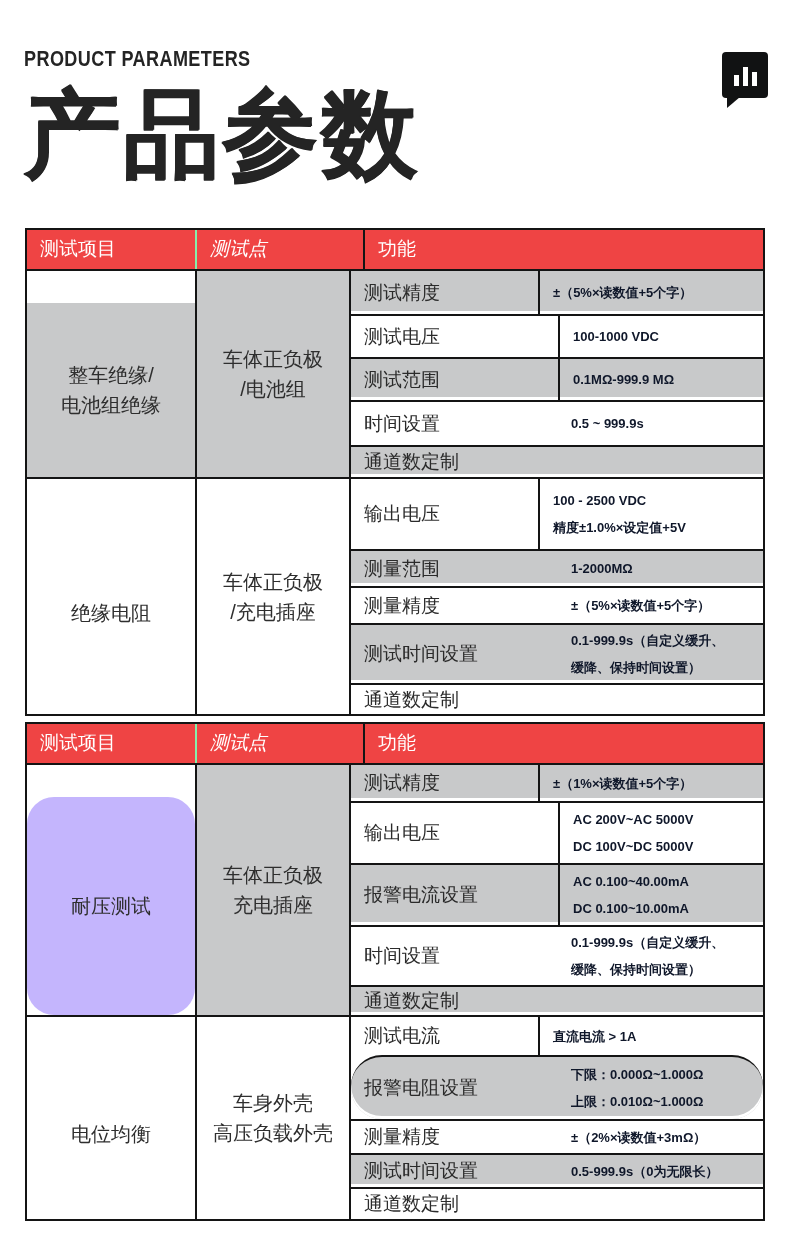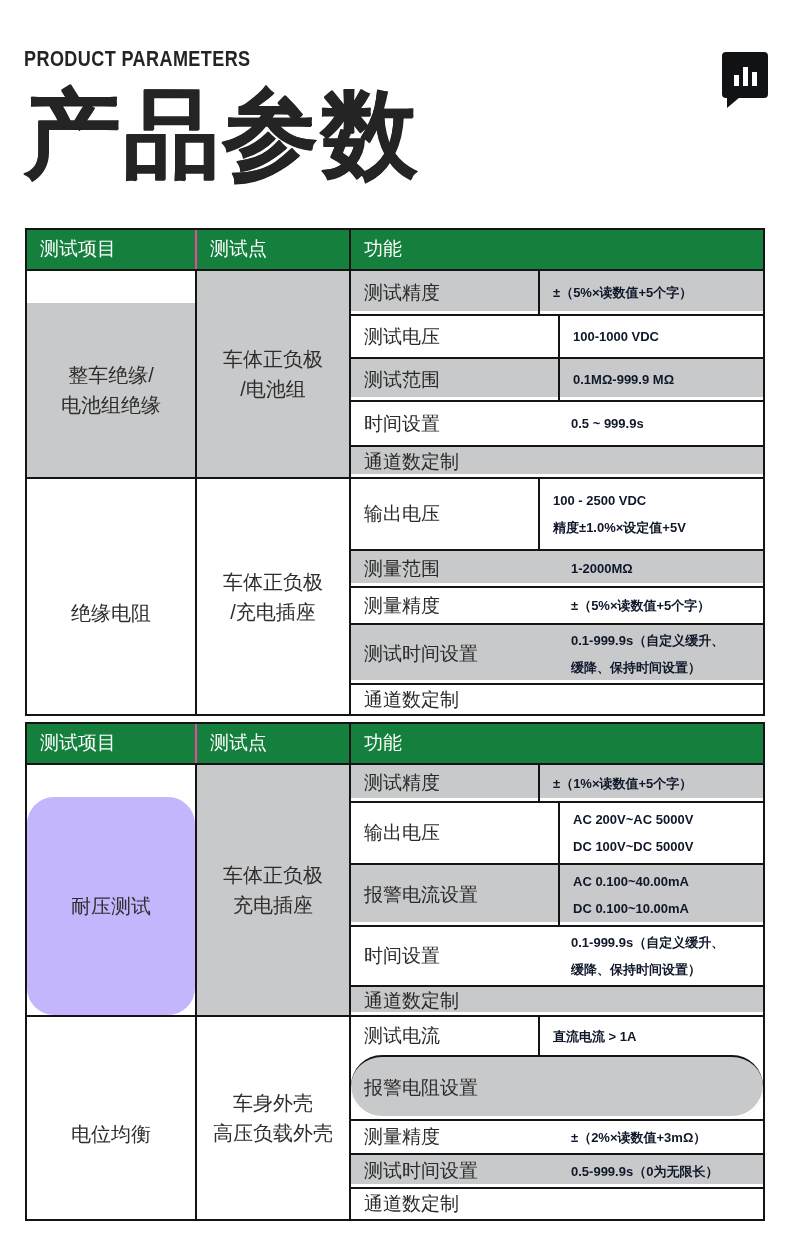--- a/index.html
+++ b/index.html
@@ -25,24 +25,24 @@
     border-top:11px solid #111213; border-right:13px solid transparent; }
   .bubble .bars { position:absolute; left:0; right:0; bottom:12px;
     display:flex; justify-content:center; align-items:flex-end; gap:4px; }
   .bubble .bar { width:5px; background:#ffffff; }
   .bubble .b1 { height:11px; } .bubble .b2 { height:19px; } .bubble .b3 { height:14px; }
 
   
   .spec { position:absolute; left:25px; width:740px; border:2px solid #141414; }
   .spec.t1 { top:228px; }
   .spec.t2 { top:722px; }
-  .thead { display:flex; background:#15803d; color:#ffffff; }
+  .thead { display:flex; background:#ef4444; color:#ffffff; }
   .thead .hc { font-size:19px; font-weight:500; padding:6px 0 7px 13px; }
   .hc.c1 { width:168px; }
-  .hc.c2 { width:154px; border-left:2px solid #ec4899; }
+  .hc.c2 { width:168px; border-left:2px solid #86efac;font-style:italic; }
   .hc.c3 { flex:1; border-left:2px solid #141414; }
 
   .group { display:flex; border-top:2px solid #141414; align-items:stretch; }
   .gcell {
     display:flex; align-items:center; justify-content:center; text-align:center;
     font-size:20px; line-height:30px; white-space:pre-line; color:#2e2e2e;
   }
   .gcell.item { width:168px;margin-top:32px; }
   .gcell.point { width:154px; border-left:2px solid #141414; }
   .func { flex:1; border-left:2px solid #141414; display:flex; flex-direction:column; }
@@ -184,20 +184,22 @@
     <div class="gcell item">电位均衡</div>
     <div class="gcell point">车身外壳
 高压负载外壳</div>
     <div class="func">
       <div class="frow div" style="min-height:38px;border-radius:17px;">
         <div class="flabel">测试电流</div>
         <div class="fvalue">直流电流 &gt; 1A</div>
       </div>
       <div class="frow gray" style="min-height:64px;border-radius:31px;">
         <div class="flabel">报警电阻设置</div>
+        <div class="fvalue">下限：0.000Ω~1.000Ω
+上限：0.010Ω~1.000Ω</div>
       </div>
       <div class="frow" style="min-height:34px;">
         <div class="flabel">测量精度</div>
         <div class="fvalue">±（2%×读数值+3mΩ）</div>
       </div>
       <div class="frow gray" style="min-height:34px;">
         <div class="flabel">测试时间设置</div>
         <div class="fvalue">0.5-999.9s（0为无限长）</div>
       </div>
       <div class="frow span-row" style="min-height:32px;">

